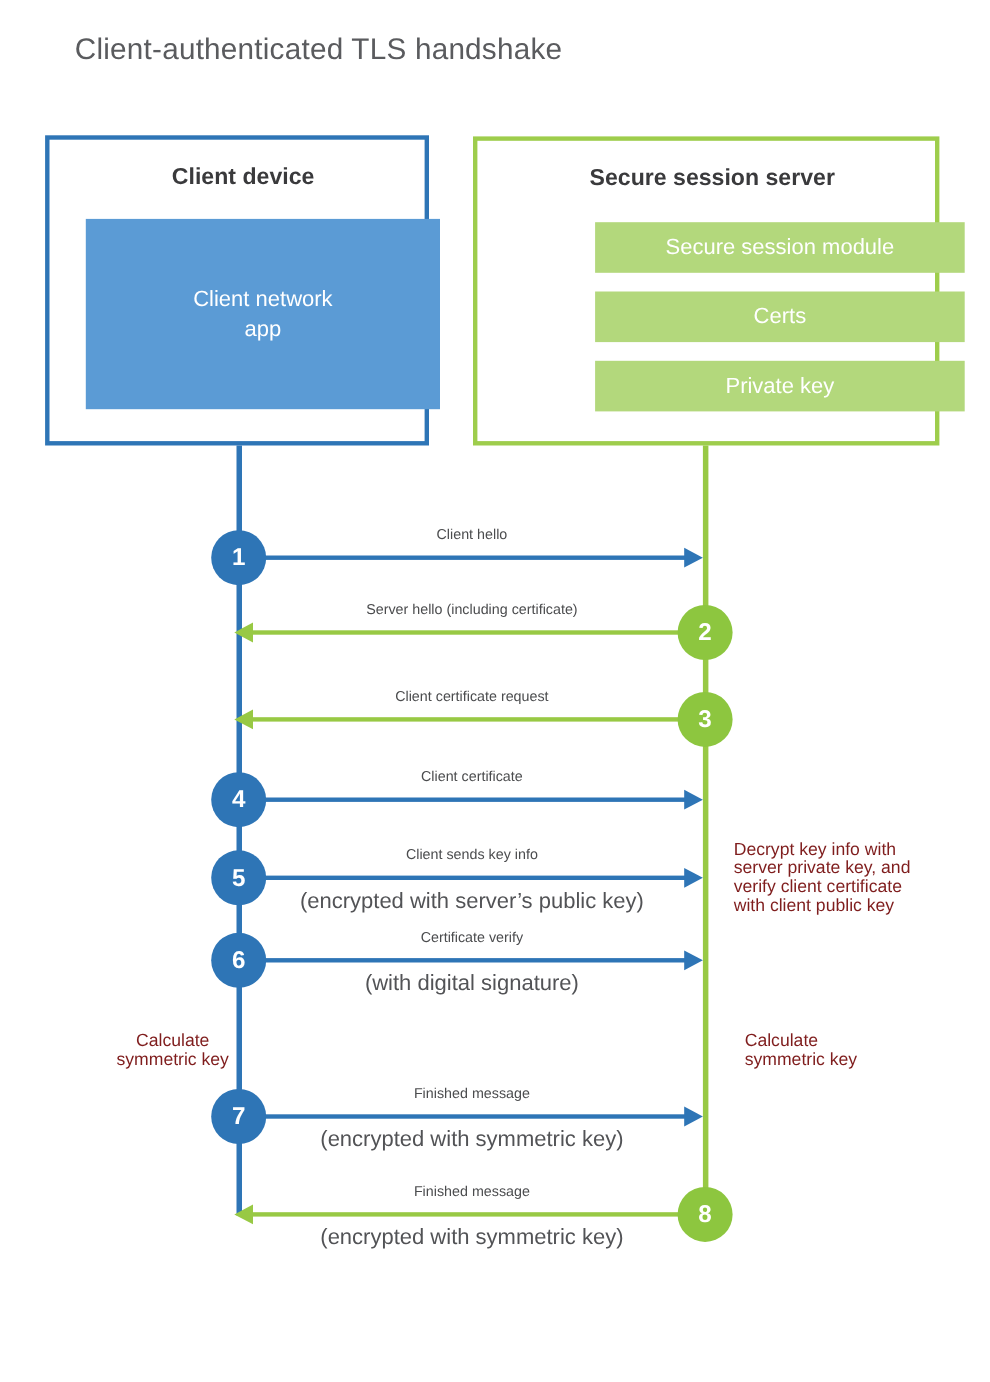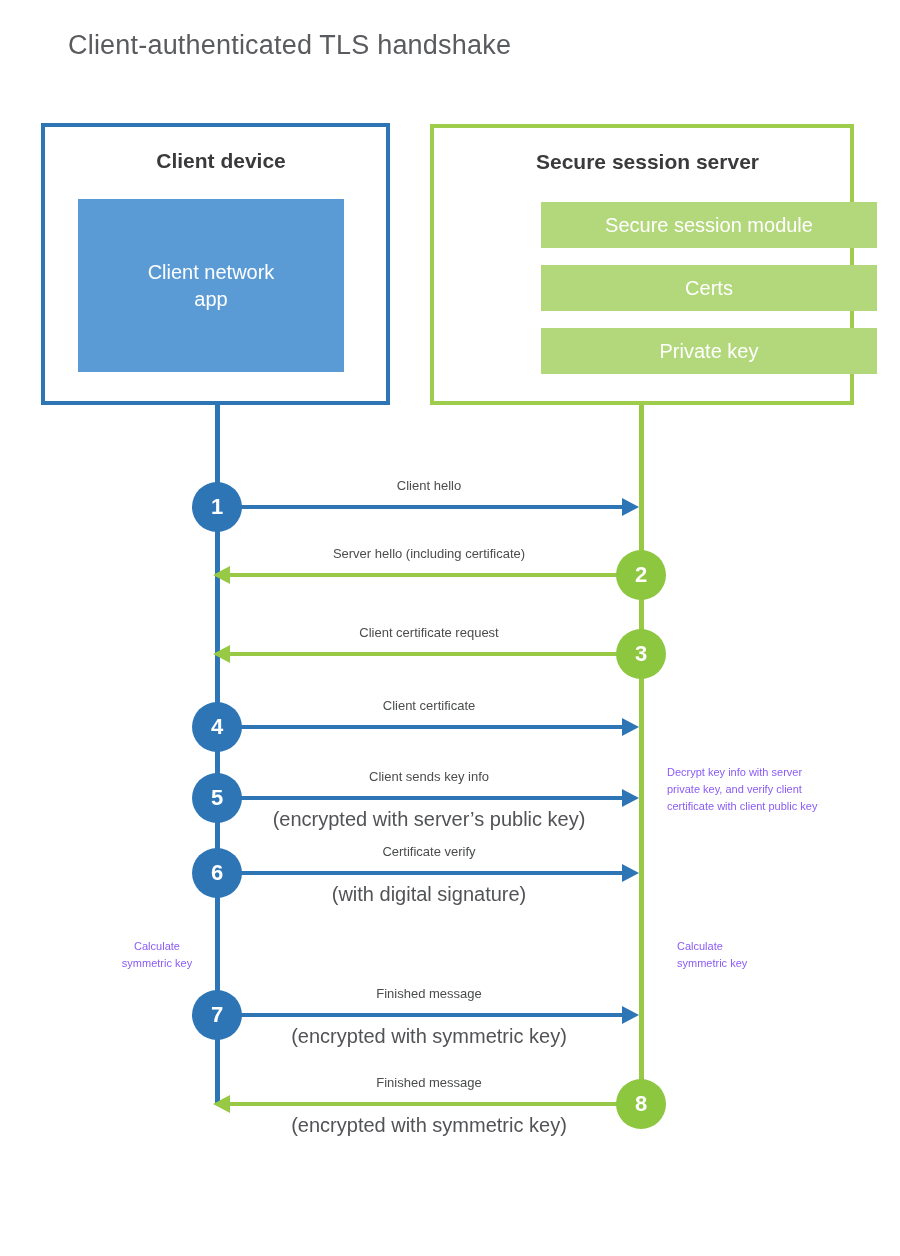--- a/index.html
+++ b/index.html
@@ -8,21 +8,21 @@
     font-family:"Liberation Sans","DejaVu Sans",sans-serif;overflow:hidden;
   }
   .abs{position:absolute;}
   
   .page-title{left:37px;top:30px;font-size:27px;font-weight:300;color:#5a5b5e;letter-spacing:0.2px;margin-left:31px;}
   
   .actor-box{box-sizing:border-box;background:#ffffff;}
   .client-box{left:41px;top:123px;width:349px;height:282px;border:4px solid #2e75b6;}
   .server-box{left:430px;top:124px;width:424px;height:281px;border:4px solid #9ecd4c;}
   .actor-title{position:absolute;left:11px;right:0;top:22px;text-align:center;font-size:21px;font-weight:700;color:#3a3a3c;}
-  .client-app{left:78px;top:199px;width:266px;height:173px;background:#5b9bd5;color:#ffffff;
+  .client-app{left:78px;top:199px;width:322px;height:173px;background:#5b9bd5;color:#ffffff;
     display:flex;align-items:center;justify-content:center;text-align:center;font-size:20px;
     white-space:pre-line;line-height:1.35;}
   .server-bar{left:501px;width:336px;height:46px;background:#b3d87c;color:#ffffff;
     display:flex;align-items:center;justify-content:center;font-size:20px;margin-left:40px;}
   .bar1{top:202px}.bar2{top:265px}.bar3{top:328px}
   
   .vline{width:5px;top:405px;height:700px;}
   .vline-blue{left:215px;background:#2e75b6;}
   .vline-green{left:639px;background:#98c944;}
   
@@ -37,21 +37,21 @@
   .aline-blue{left:219px;width:404px;background:#2e75b6;}
   .aline-green{left:230px;width:411px;background:#98c944;}
   .ahead{position:absolute;top:-9px;width:0;height:0;border-top:9px solid transparent;border-bottom:9px solid transparent;}
   .ahead-right{left:622px;border-left:17px solid #2e75b6;}
   .ahead-left{left:213px;border-right:17px solid #98c944;}
   .num-circle{position:absolute;top:-25px;width:50px;height:50px;border-radius:50%;
     color:#ffffff;font-weight:700;font-size:22px;line-height:50px;text-align:center;}
   .circ-blue{left:192px;background:#2e75b6;}
   .circ-green{left:616px;background:#8dc63f;}
   
-  .note{font-size:11px;color:#8b5cf6;line-height:17px;}
+  .note{font-size:16px;color:#7f1d1d;line-height:17px;}
   .note-decrypt{left:667px;top:764px;width:164px;text-align:left;}
   .note-calc-left{left:97px;top:938px;width:120px;text-align:center;white-space:pre-line;}
   .note-calc-right{left:677px;top:938px;width:120px;text-align:left;white-space:pre-line;}
 </style>
 </head>
 <body>
 
 <div id="canvas">
 
   <div class="abs page-title">Client-authenticated TLS handshake</div>

